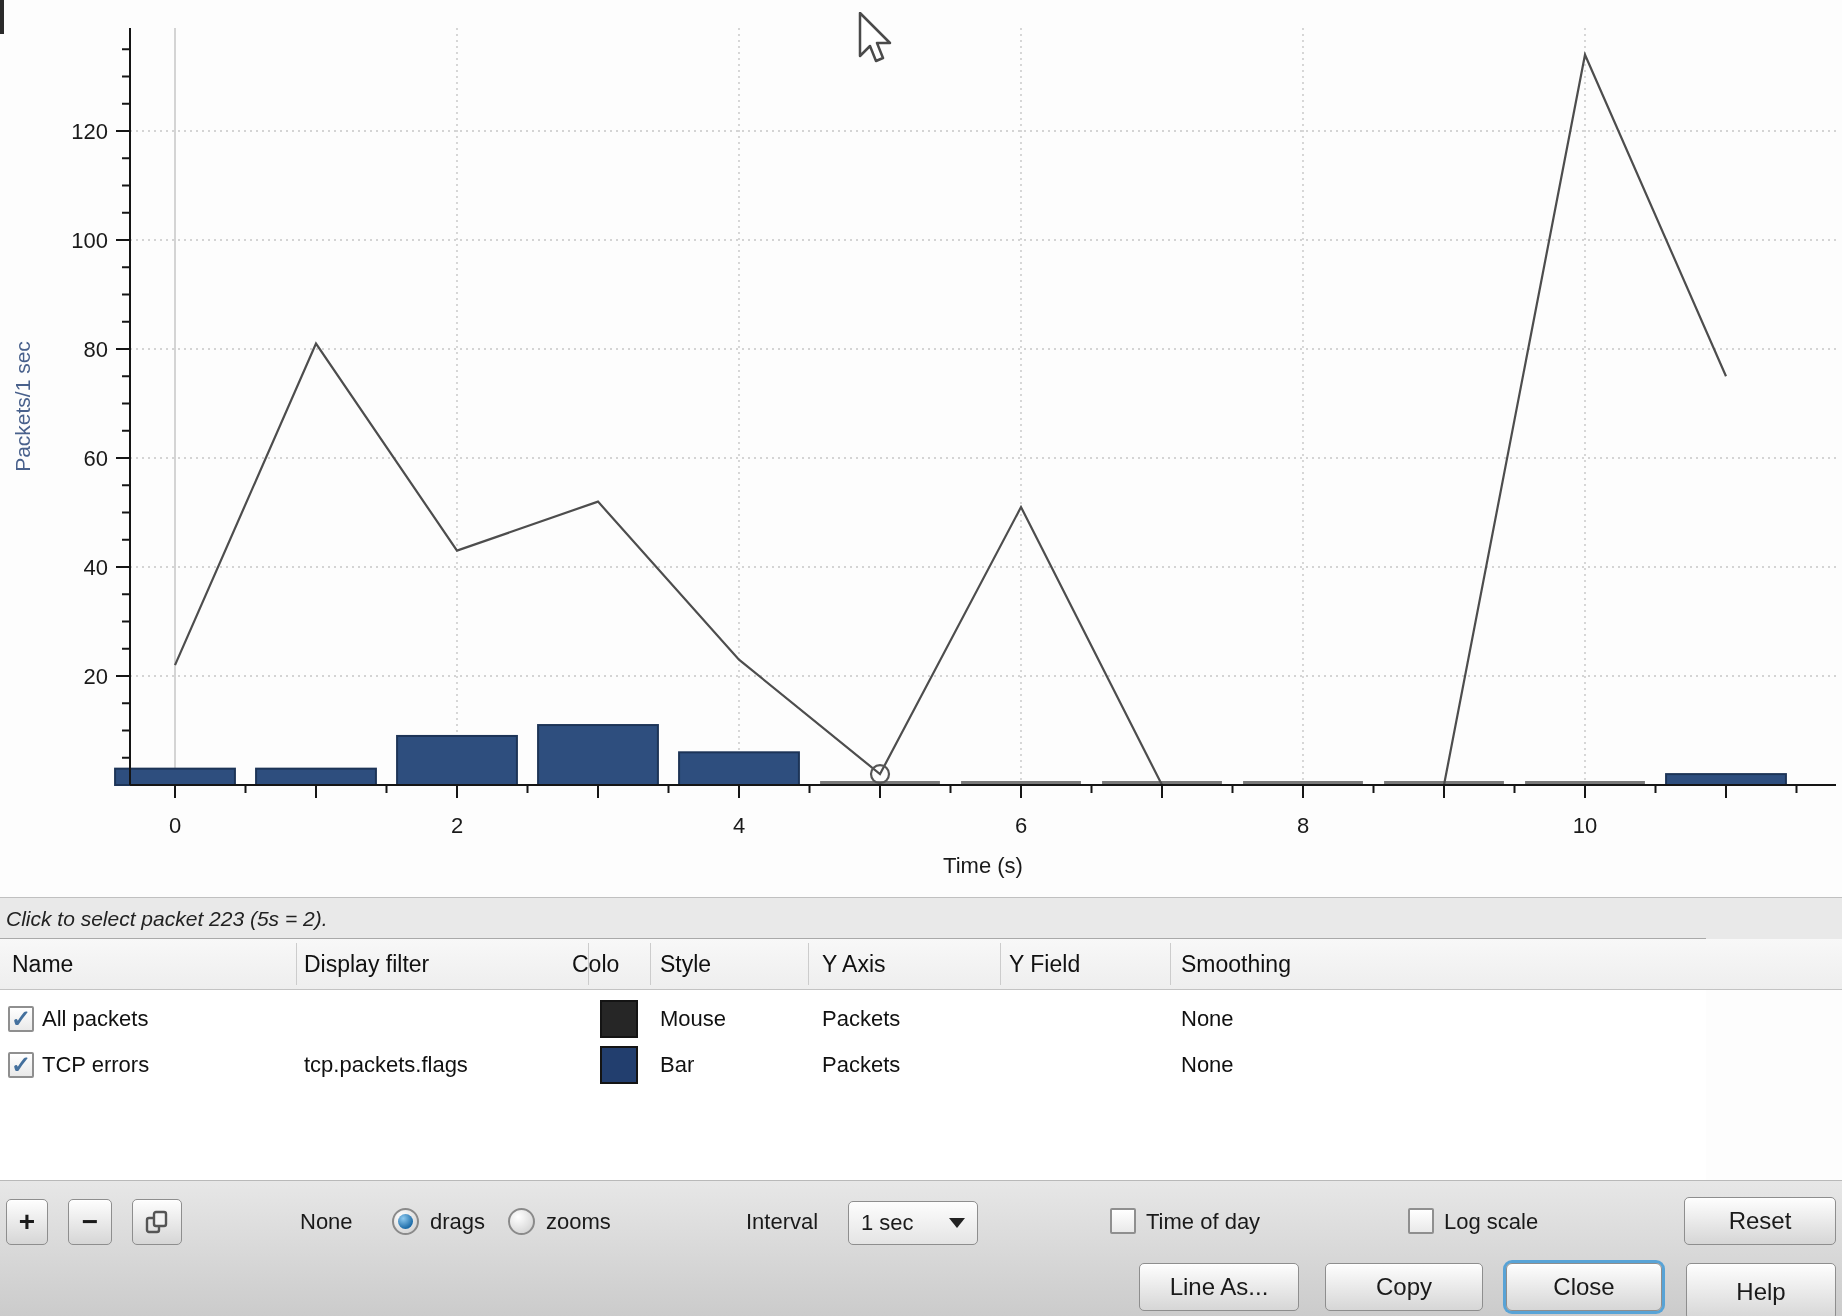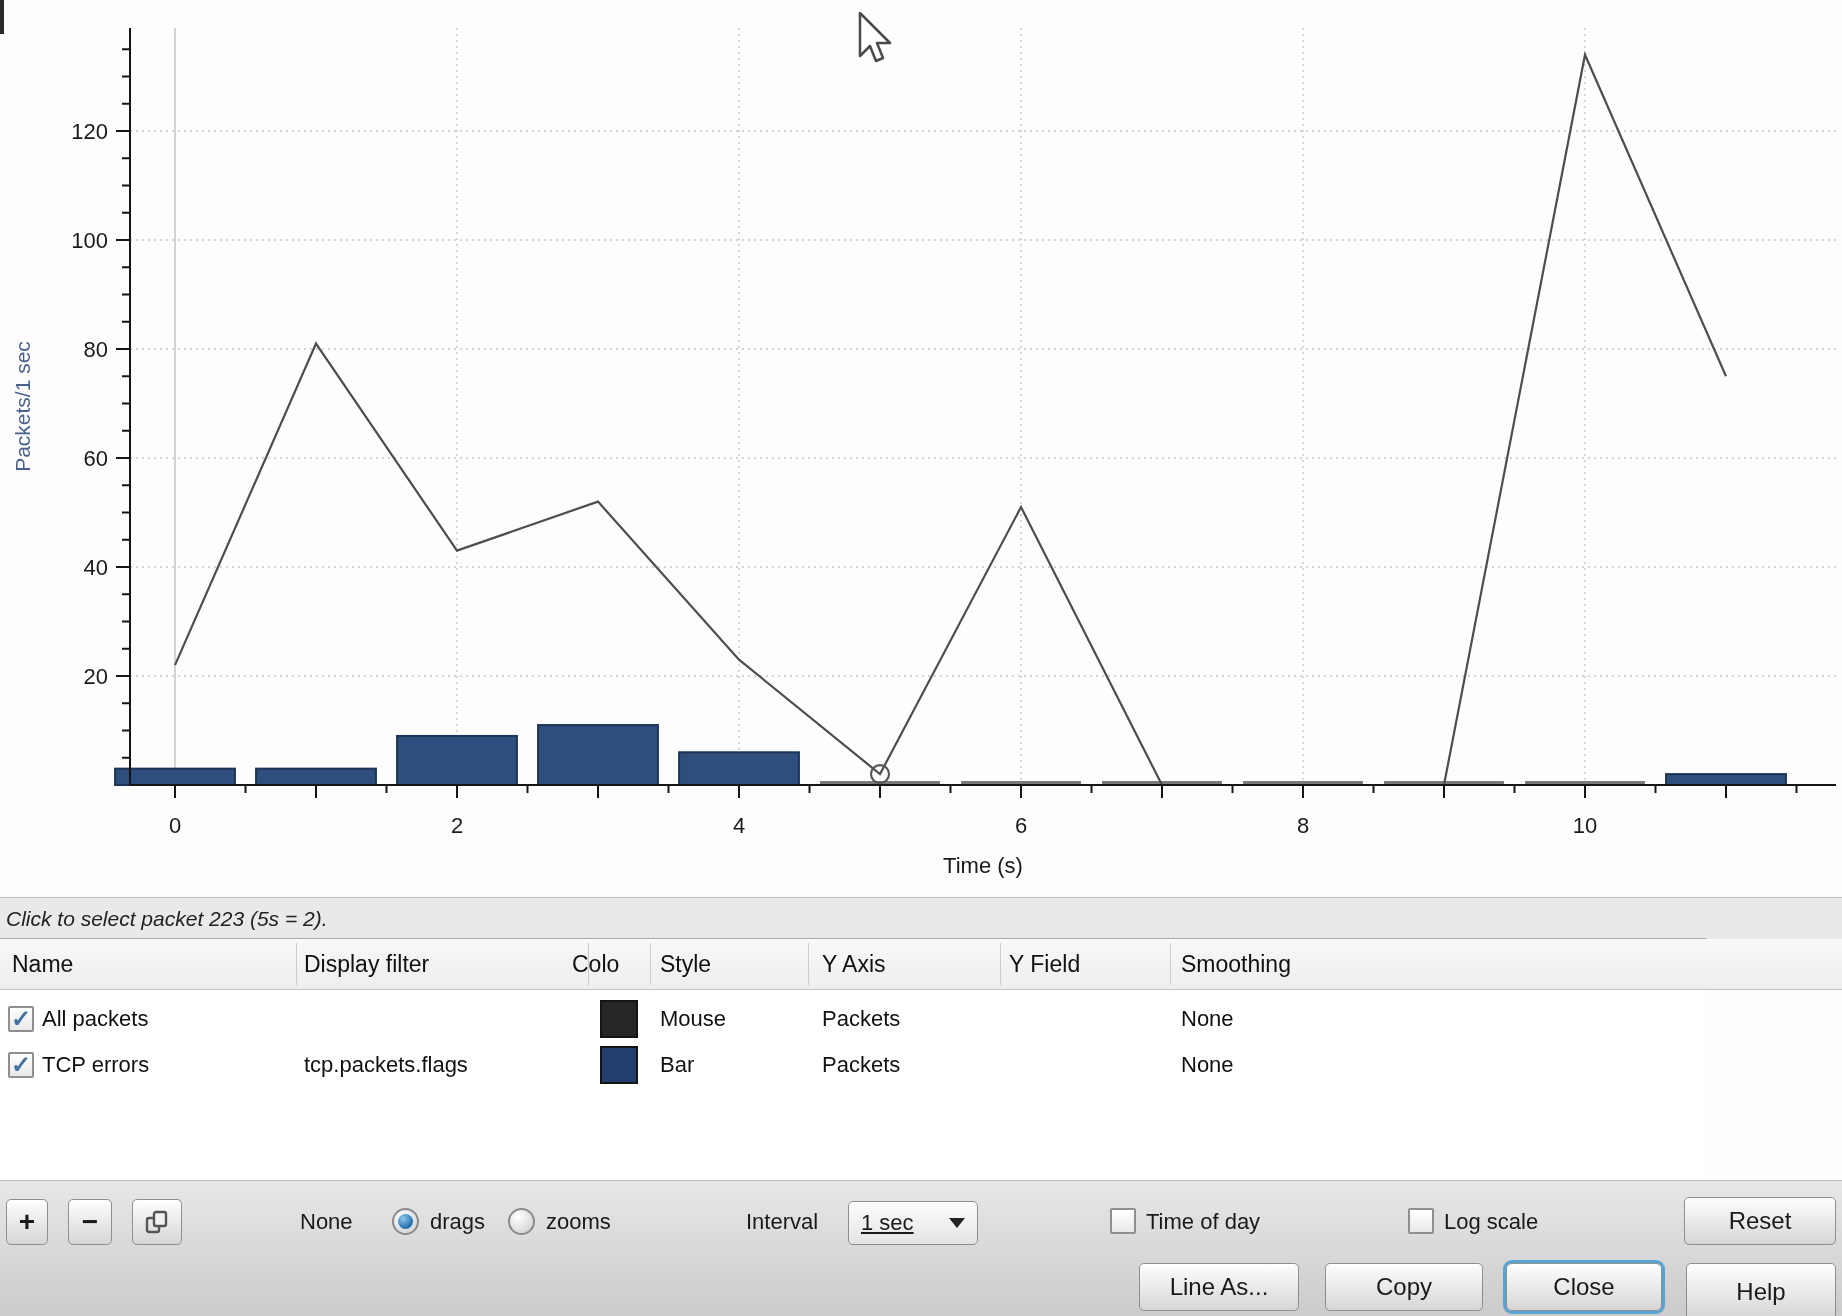--- a/index.html
+++ b/index.html
@@ -48,21 +48,21 @@
        display:flex;align-items:center;justify-content:center;
        font-size:24px;color:#1a1a1a;box-shadow:inset 0 1px 0 rgba(255,255,255,.8);}
   .btn-close{border-radius:6px;box-shadow:0 0 0 3px #58a3d6, inset 0 1px 0 rgba(255,255,255,.8);}
   .ctl-label{position:absolute;font-size:22px;color:#1a1a1a;white-space:nowrap;}
   .radio{position:absolute;width:27px;height:27px;border-radius:50%;box-sizing:border-box;
          border:2px solid #8a8a8a;background:radial-gradient(circle at 35% 30%,#ffffff,#d8d8d8 75%);}
   .radio.sel::after{content:"";position:absolute;left:4px;top:4px;right:4px;bottom:4px;border-radius:50%;
          background:radial-gradient(circle at 35% 30%,#8ecaf0,#1e6da9 70%);}
   .select{position:absolute;box-sizing:border-box;border:1px solid #8e8e8e;border-radius:5px;
           background:linear-gradient(#fdfdfd,#e4e4e4);display:flex;align-items:center;
-          justify-content:space-between;padding:0 12px;font-size:22px;text-decoration:underline;}
+          justify-content:space-between;padding:0 12px;font-size:22px;}
   .caret{width:0;height:0;border-left:8px solid transparent;border-right:8px solid transparent;
          border-top:10px solid #222;}
   .plusminus{font-size:28px;font-weight:bold;}
 </style>
 </head>
 <body>
 
 <div id="app">
 
   <div id="chart-area">

